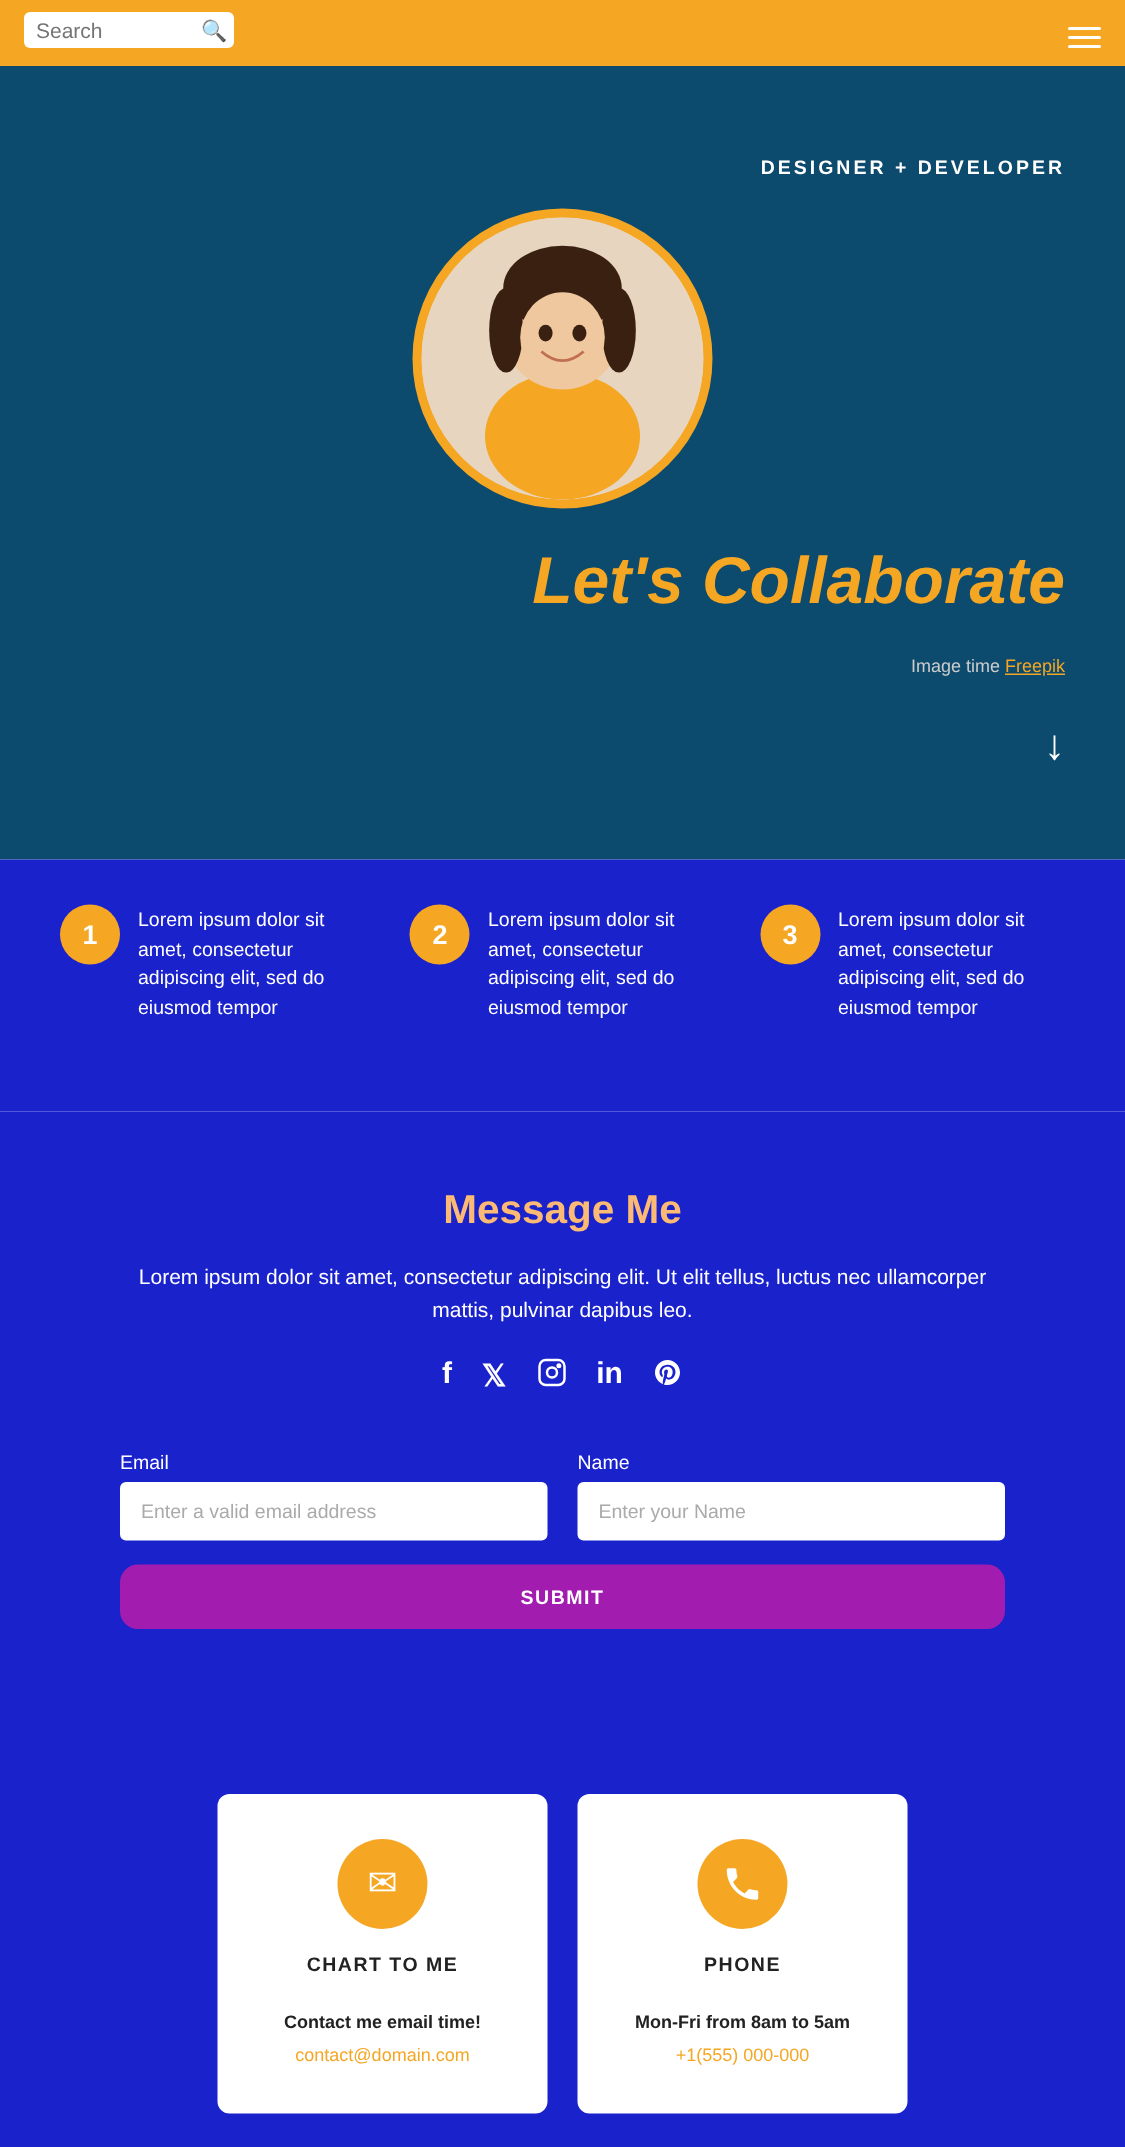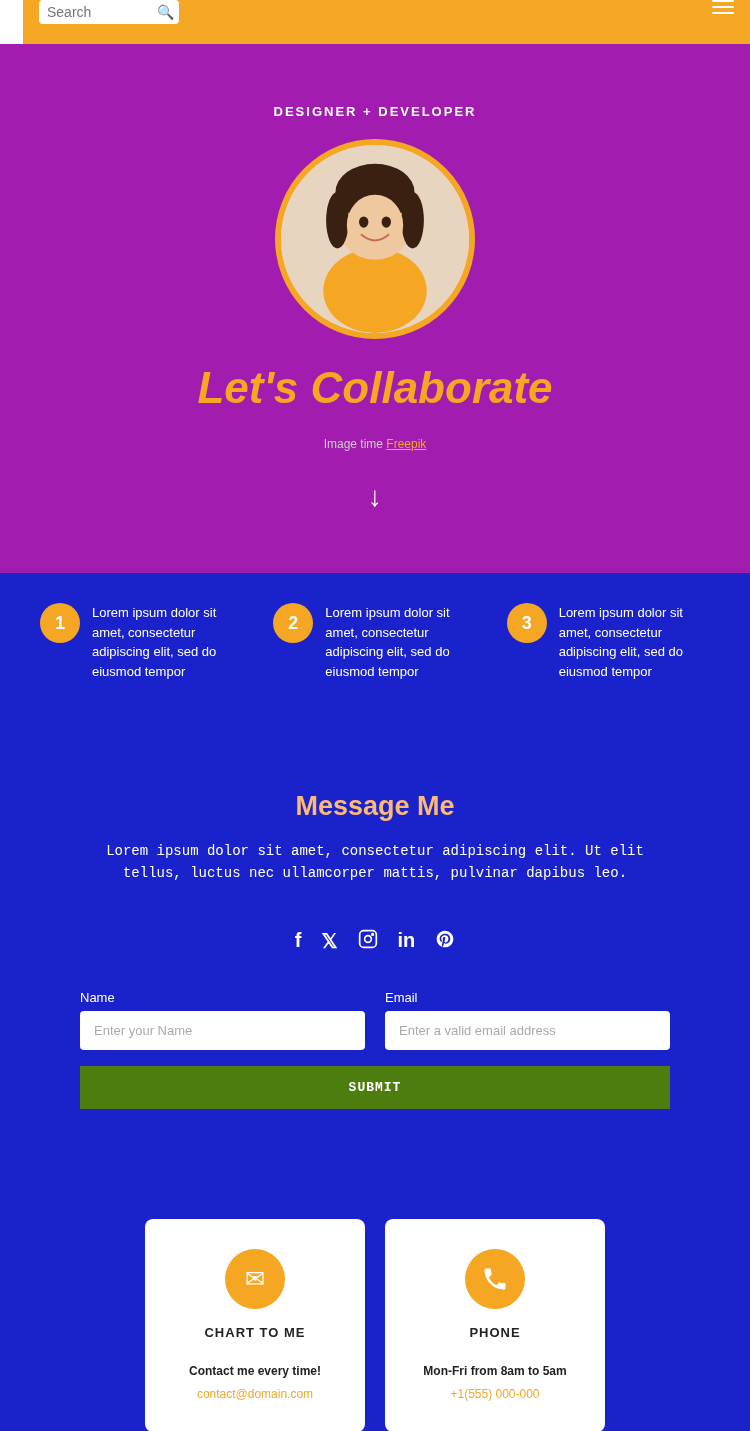--- a/index.html
+++ b/index.html
@@ -3,24 +3,23 @@
   <meta charset="utf-8">
   <style>
     * { margin: 0; padding: 0; box-sizing: border-box; }
     body { font-family: Arial, sans-serif; width: 750px; background: #fff; }
 
     
     .header {
       background: #F5A623;
       height: 44px;
       display: flex;
-      align-items: flex-start;
+      align-items: flex-end;
       justify-content: space-between;
-      padding: 0 16px;
-      margin-left: 23px;
+      padding: 12px 16px;
     }
     .search-box {
       display: flex;
       align-items: center;
       background: #fff;
       border-radius: 4px;
       padding: 4px 8px;
       width: 140px;
     }
     .search-box input {
@@ -43,23 +42,23 @@
     .hamburger span {
       display: block;
       width: 22px;
       height: 2px;
       background: #fff;
       border-radius: 2px;
     }
 
     
     .hero {
-      background: #a21caf;
+      background: #0c4a6e;
       padding: 60px 40px 40px;
-      text-align: center;
+      text-align: right;
       color: #fff;
     }
     .hero-subtitle {
       font-size: 13px;
       letter-spacing: 2px;
       color: #fff;
       font-weight: 600;
       text-transform: uppercase;
       margin-bottom: 20px;
     }
@@ -143,22 +142,21 @@
     .message-title {
       font-size: 27px;
       font-weight: 900;
       color: #fdba74;
       margin-bottom: 18px;
     }
     .message-desc {
       color: #fff;
       font-size: 14px;
       line-height: 1.6;
-      margin-bottom: 44px;
-      font-family: Liberation Mono, monospace;
+      margin-bottom: 20px;
     }
     .social-icons {
       display: flex;
       justify-content: center;
       gap: 20px;
       margin-bottom: 36px;
     }
     .social-icon {
       color: #fff;
       font-size: 20px;
@@ -188,31 +186,30 @@
       font-size: 13px;
       outline: none;
       background: #fff;
       color: #333;
     }
     .form-group input::placeholder {
       color: #aaa;
     }
     .submit-btn {
       width: 100%;
-      background: #4d7c0f;
+      background: #a21caf;
       color: #fff;
       border: none;
       padding: 14px;
       font-size: 13px;
       font-weight: 700;
       letter-spacing: 1px;
-      border-radius: 0;
+      border-radius: 12px;
       cursor: pointer;
       text-transform: uppercase;
-      font-family: Liberation Mono, monospace;
     }
 
     
     .contact-section {
       background: #1A22CC;
       padding: 50px 30px 60px;
       display: flex;
       gap: 20px;
       justify-content: center;
     }
@@ -333,36 +330,36 @@
     <a href="#" class="social-icon">in</a>
     <a href="#" class="social-icon">
       <svg width="20" height="20" viewBox="0 0 24 24" fill="white">
         <path d="M12 2C6.477 2 2 6.477 2 12c0 4.236 2.636 7.855 6.356 9.312-.088-.791-.167-2.005.035-2.868.181-.78 1.172-4.97 1.172-4.97s-.299-.598-.299-1.482c0-1.388.806-2.428 1.808-2.428.852 0 1.265.64 1.265 1.408 0 .858-.545 2.14-.828 3.33-.236.995.499 1.806 1.476 1.806 1.771 0 3.132-1.867 3.132-4.563 0-2.386-1.715-4.052-4.163-4.052-2.836 0-4.498 2.127-4.498 4.327 0 .856.33 1.774.741 2.274a.3.3 0 0 1 .069.286c-.075.313-.243.995-.276 1.134-.044.183-.146.221-.337.133-1.249-.581-2.03-2.407-2.03-3.874 0-3.154 2.292-6.052 6.608-6.052 3.469 0 6.165 2.473 6.165 5.776 0 3.447-2.173 6.22-5.19 6.22-1.013 0-1.966-.527-2.292-1.148l-.623 2.378c-.226.869-.835 1.958-1.244 2.621.937.29 1.931.446 2.962.446 5.523 0 10-4.477 10-10S17.523 2 12 2z"></path>
       </svg>
     </a>
   </div>
 
   <div class="form-row">
     <div class="form-group">
+      <label>Email</label>
+      <input type="email" placeholder="Enter a valid email address" style="">
+    </div>
+    <div class="form-group">
       <label>Name</label>
       <input type="text" placeholder="Enter your Name" style="">
-    </div>
-    <div class="form-group">
-      <label>Email</label>
-      <input type="email" placeholder="Enter a valid email address" style="">
     </div>
   </div>
   <button class="submit-btn">SUBMIT</button>
 </section>
 
 <section class="contact-section">
   <div class="contact-card">
     <div class="contact-card-icon">✉</div>
     <div class="contact-card-title">CHART TO ME</div>
-    <div class="contact-card-sub">Contact me every time!</div>
+    <div class="contact-card-sub">Contact me email time!</div>
     <a href="mailto:contact@domain.com" class="contact-card-link">contact@domain.com</a>
   </div>
   <div class="contact-card">
     <div class="contact-card-icon">
       <svg width="28" height="28" viewBox="0 0 24 24" fill="white">
         <path d="M6.62 10.79c1.44 2.83 3.76 5.14 6.59 6.59l2.2-2.2c.27-.27.67-.36 1.02-.24 1.12.37 2.33.57 3.57.57.55 0 1 .45 1 1V20c0 .55-.45 1-1 1-9.39 0-17-7.61-17-17 0-.55.45-1 1-1h3.5c.55 0 1 .45 1 1 0 1.25.2 2.45.57 3.57.11.35.03.74-.25 1.02l-2.2 2.2z"></path>
       </svg>
     </div>
     <div class="contact-card-title">PHONE</div>
     <div class="contact-card-sub">Mon-Fri from 8am to 5am</div>

